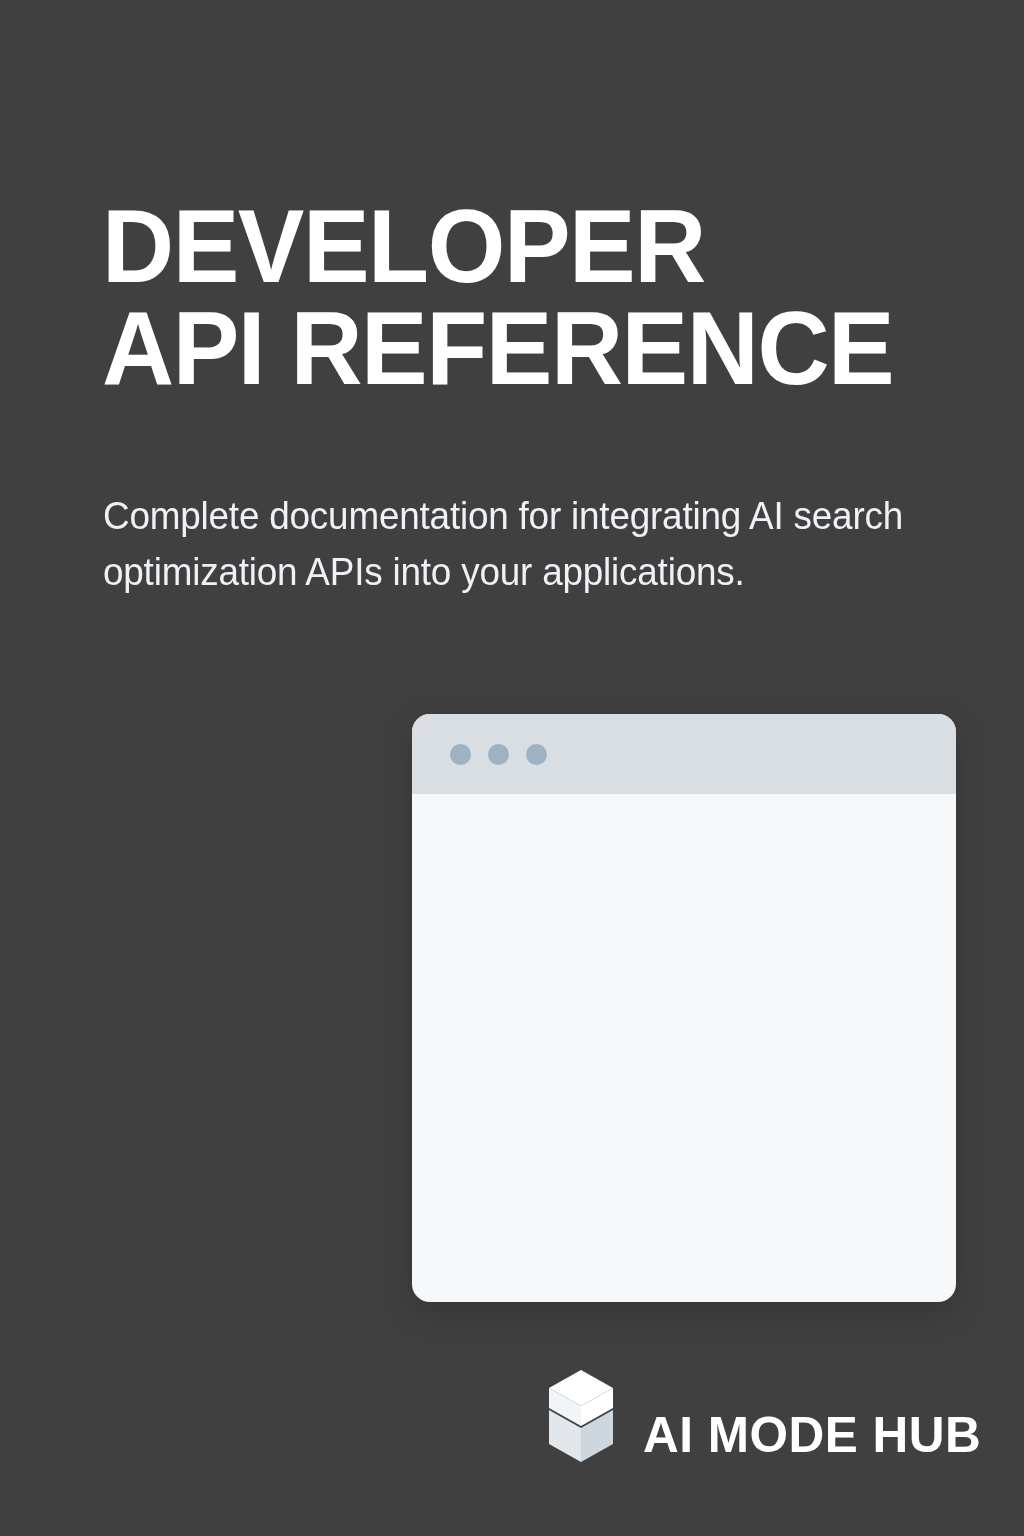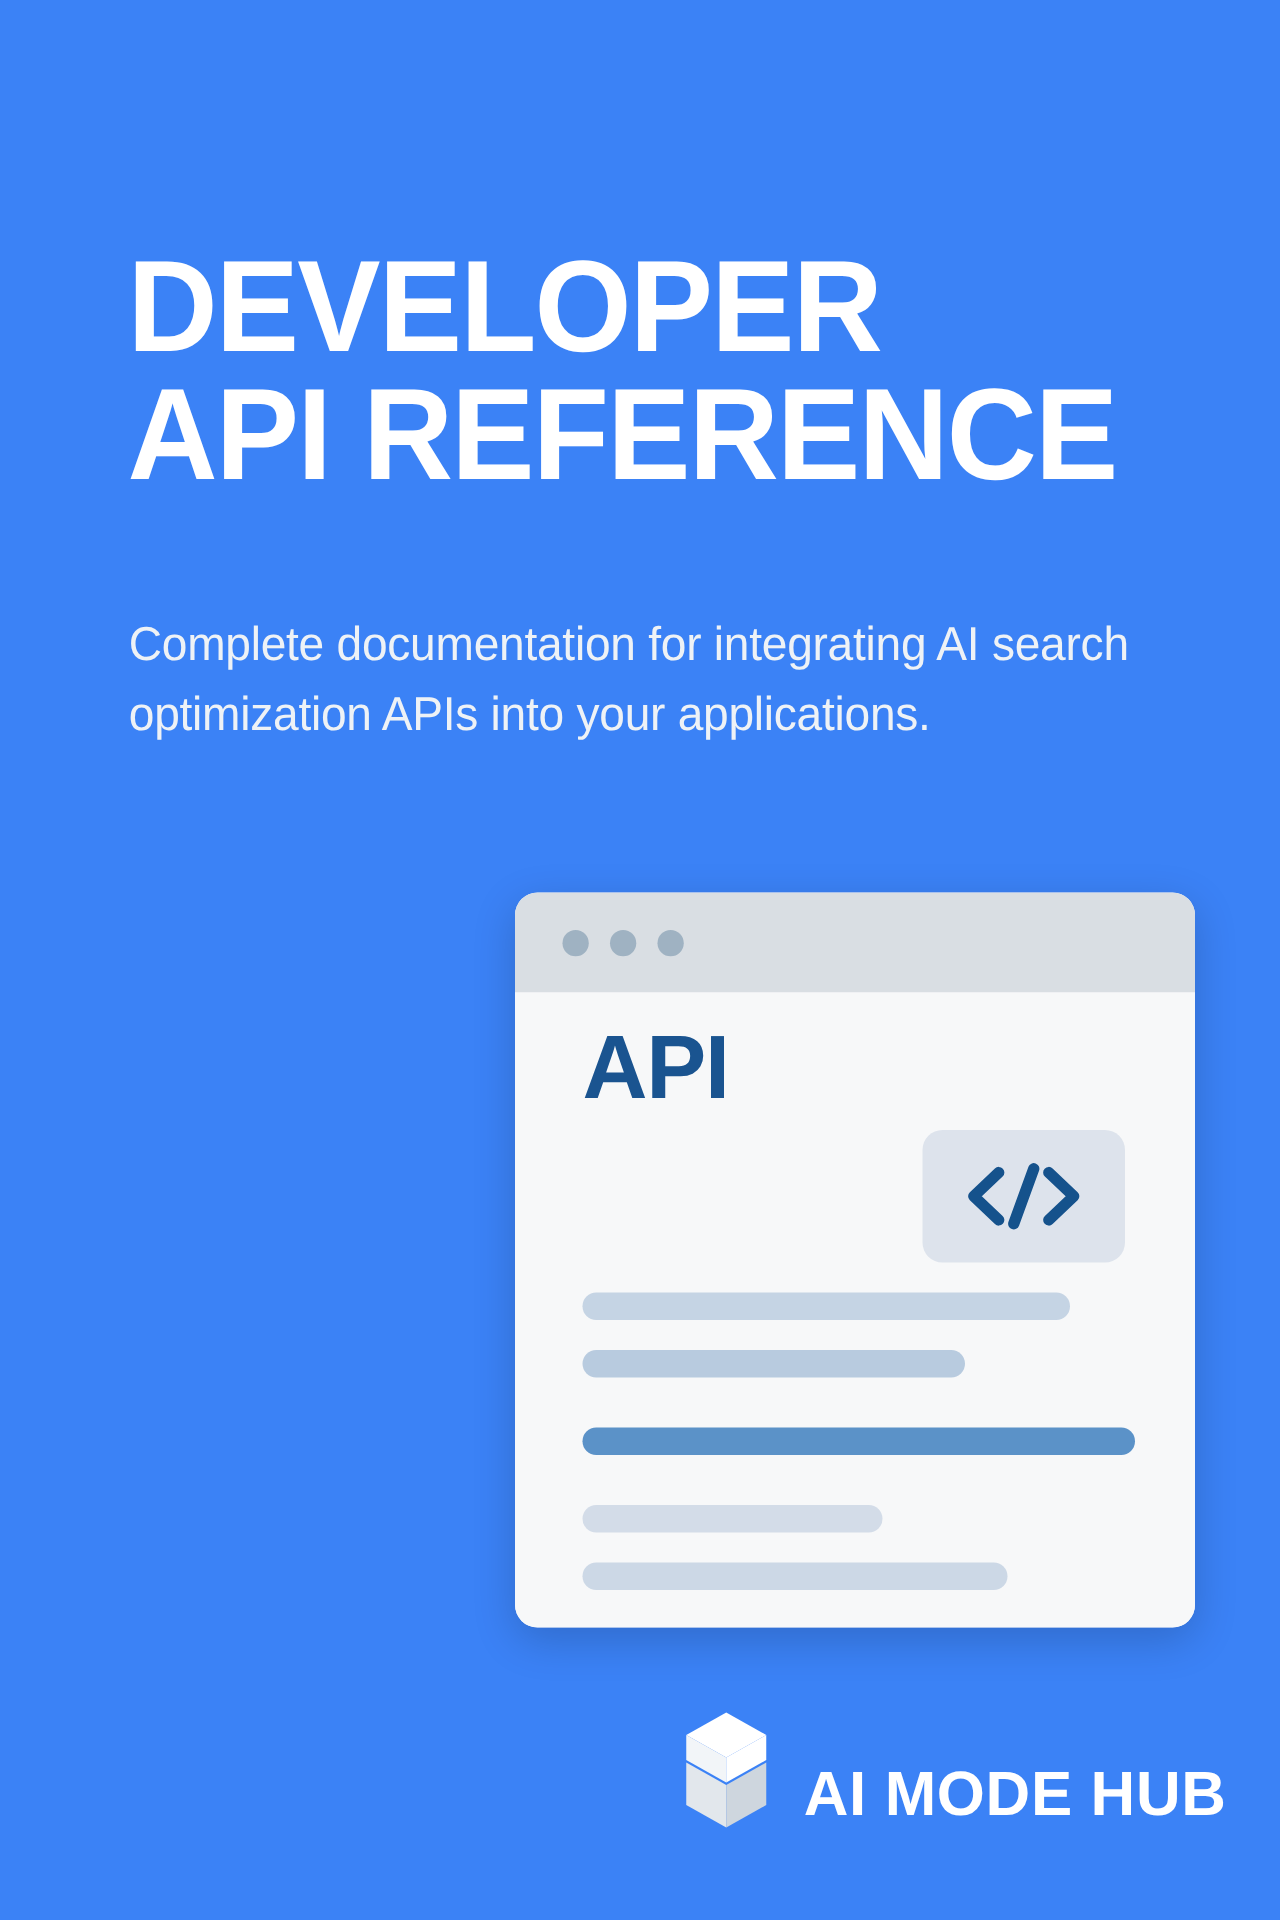--- a/index.html
+++ b/index.html
@@ -11,21 +11,21 @@
     height: 1536px;
     background: #0a2f56;
     font-family: "Liberation Sans", sans-serif;
     overflow: hidden;
   }
 
   #poster {
     position: relative;
     width: 1024px;
     height: 1536px;
-    background: #3b82f6;
+    background: #404040;
     overflow: hidden;
   }
 
   
   .headline {
     position: absolute;
     left: 102px;
     top: 196px;
     width: 880px;
   }
@@ -169,41 +169,20 @@
   <div class="subtitle">Complete documentation for integrating AI search optimization APIs into your applications.</div>
 
   <div class="mockup">
 
     <div class="mockup-titlebar">
       <span class="dot"></span>
       <span class="dot"></span>
       <span class="dot"></span>
     </div>
 
-    <div class="mockup-body">
-
-      <div class="api-word">API</div>
-
-      <div class="code-badge">
-        <svg width="92" height="56" viewBox="0 0 92 56" fill="none" stroke="#15528c" stroke-width="9" stroke-linecap="round" stroke-linejoin="round">
-          <polyline points="26,9 6,28 26,47"></polyline>
-          <line x1="54" y1="6" x2="38" y2="50"></line>
-          <polyline points="66,9 86,28 66,47"></polyline>
-        </svg>
-      </div>
-
-      <div id="bars-host">
-          <div class="bar" style="left: 54px; top: 240px; width: 390px; height: 22px; background: rgb(197, 212, 228);"></div>
-          <div class="bar" style="left: 54px; top: 286px; width: 306px; height: 22px; background: rgb(184, 203, 223);"></div>
-          <div class="bar" style="left: 54px; top: 348px; width: 442px; height: 22px; background: rgb(91, 146, 200);"></div>
-          <div class="bar" style="left: 54px; top: 410px; width: 240px; height: 22px; background: rgb(211, 220, 232);"></div>
-          <div class="bar" style="left: 54px; top: 456px; width: 340px; height: 22px; background: rgb(204, 216, 230);"></div>
-        </div>
-
-    </div>
   </div>
 
   <div class="logo-lockup">
     <span class="logo-mark">
       <svg width="72" height="96" viewBox="0 0 72 96">
 
         <polygon points="36,2 68,20 36,38 4,20" fill="#ffffff"></polygon>
 
         <polygon points="4,20 36,38 36,58 4,40" fill="#f2f5f8"></polygon>
 

